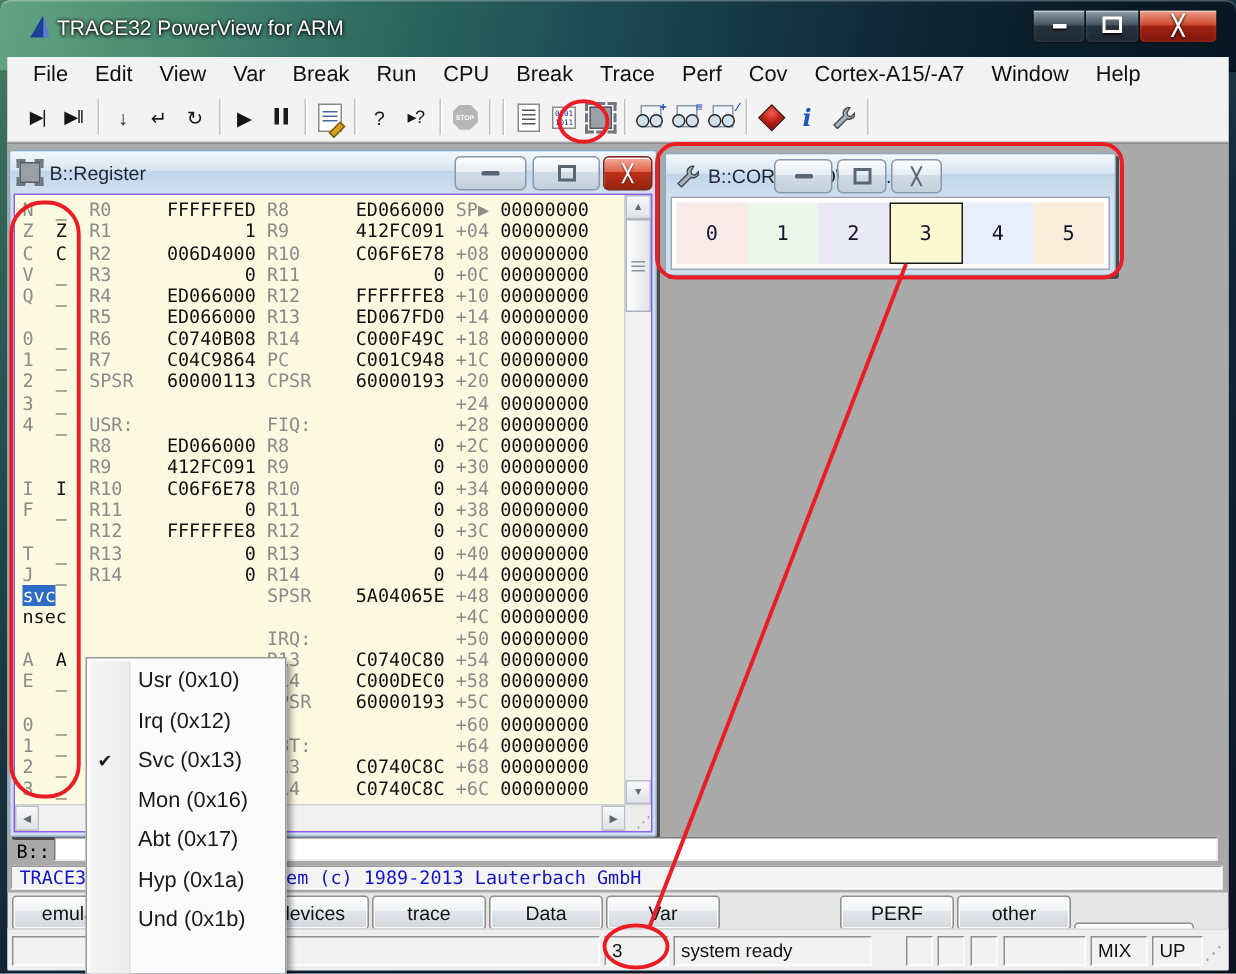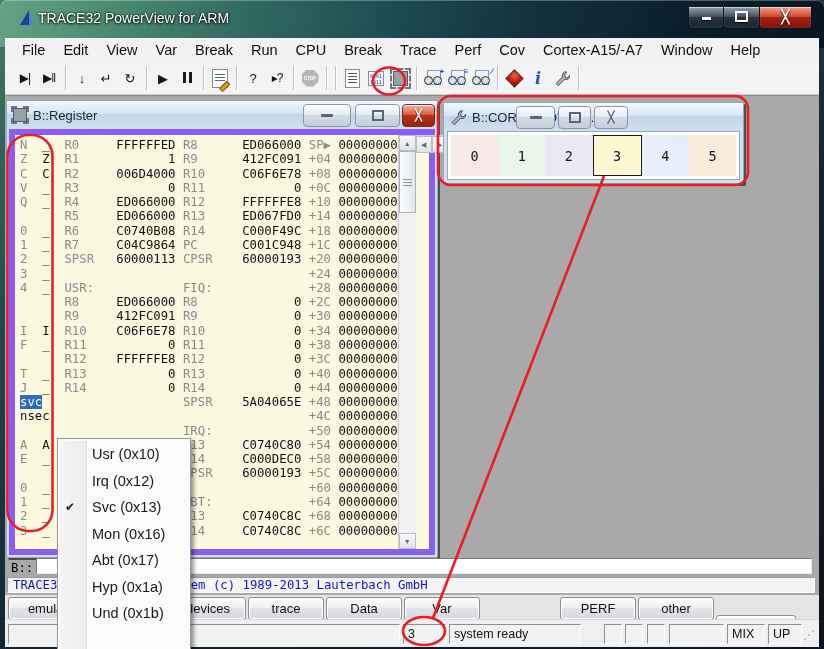--- a/index.html
+++ b/index.html
@@ -52,21 +52,21 @@
     display:flex;align-items:center;padding-left:6px;position:relative}
   .ctitle .txt{font-size:13px;color:#1e2636;margin-left:6px}
   .cbtn{position:absolute;top:3px;height:21px;border:1px solid #8898aa;border-radius:4px;
     background:linear-gradient(#fdfeff,#e6edf4 45%,#d2dde8 46%,#c3cfda);
     box-shadow:inset 0 1px 0 #fff;display:flex;align-items:center;justify-content:center;color:#3e4a58}
   .cbtn.close{background:linear-gradient(#f2b0a0,#df6048 45%,#c03018 46%,#952410);border-color:#7a2a1a;color:#fff}
   .cbtn .bar{width:12px;height:3px;background:#5a6674;border-radius:1px}
   .cbtn .box{width:8px;height:7px;border:2px solid #5a6674}
   .cbtn .x{font-size:11px;font-weight:bold;text-shadow:0 1px 1px #5a1005}
   
-  .regbody{position:absolute;left:2px;right:2px;top:28px;bottom:2px;background:#fbfae1;border:6px solid #8b5cf6;box-sizing:border-box;display:flex;}
+  .regbody{position:absolute;left:2px;right:2px;top:28px;bottom:2px;background:#fbfae1;border:1px solid #8b5cf6;box-sizing:border-box;display:flex;flex-direction:column}
   .regmain{flex:1;display:flex;min-height:0}
   .regtext{flex:1;font-family:"DejaVu Sans Mono",monospace;font-size:12.3px;line-height:14.28px;padding:3px 0 0 5px;white-space:pre;overflow:hidden;color:#111}
   .rrow .g{color:#8b8b8b}.rrow .k{color:#111}
   .rrow .sel{background:#2e6bc4;color:#fff}
   .vscroll{width:17px;background:#f1f1f1;border-left:1px solid #d0d0d0;display:flex;flex-direction:column}
   .hscrollrow{height:17px;border-top:1px solid #d0d0d0;display:flex;background:#f1f1f1}
   .sbtn{width:17px;height:16px;background:linear-gradient(#f8f9fa,#dfe3e8);border:1px solid #b8bec6;box-sizing:border-box;
         color:#606870;font-size:7px;display:flex;align-items:center;justify-content:center}
   .hscrollrow .sbtn{height:17px;width:16px}
   .vthumb{height:62px;background:linear-gradient(90deg,#fdfdfd,#e2e6ea);border:1px solid #aab4be;box-sizing:border-box;margin:0;display:flex;flex-direction:column;align-items:center;justify-content:center;gap:2px}

